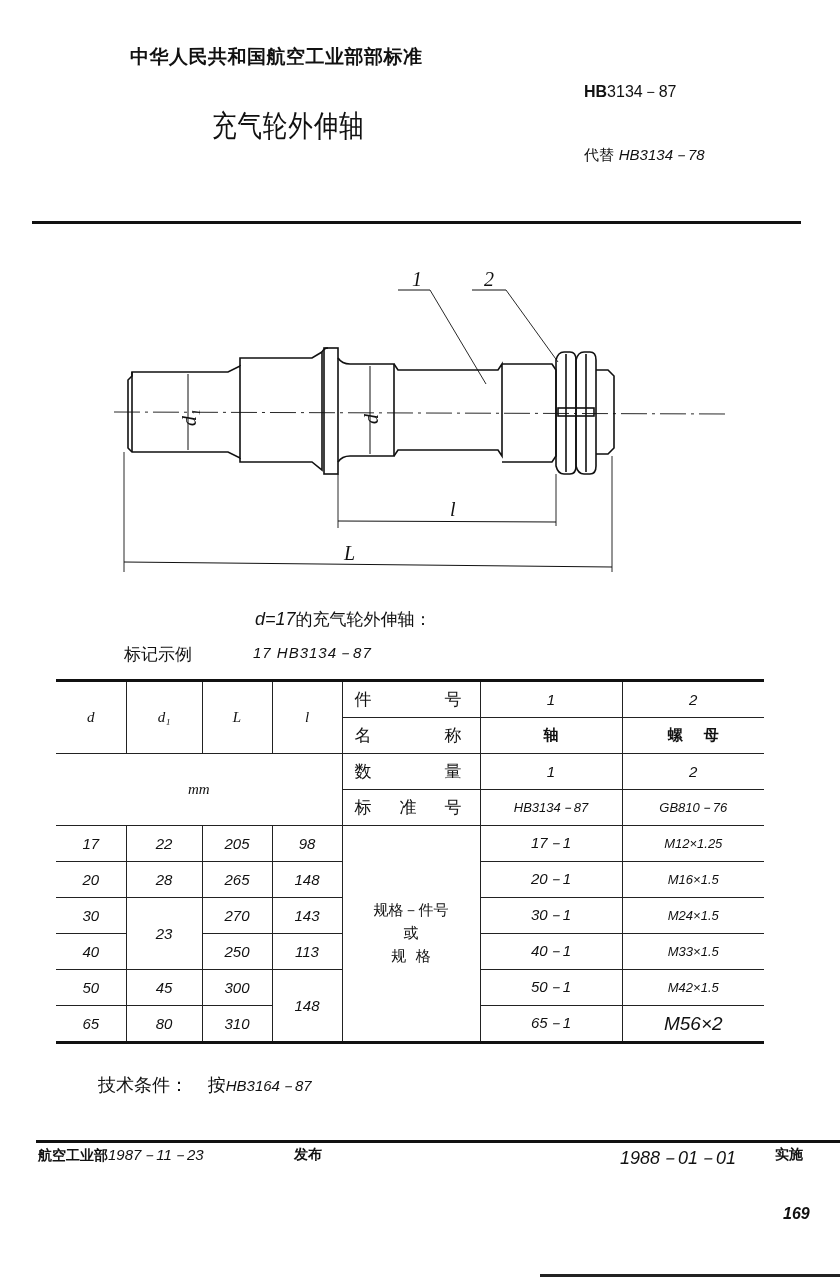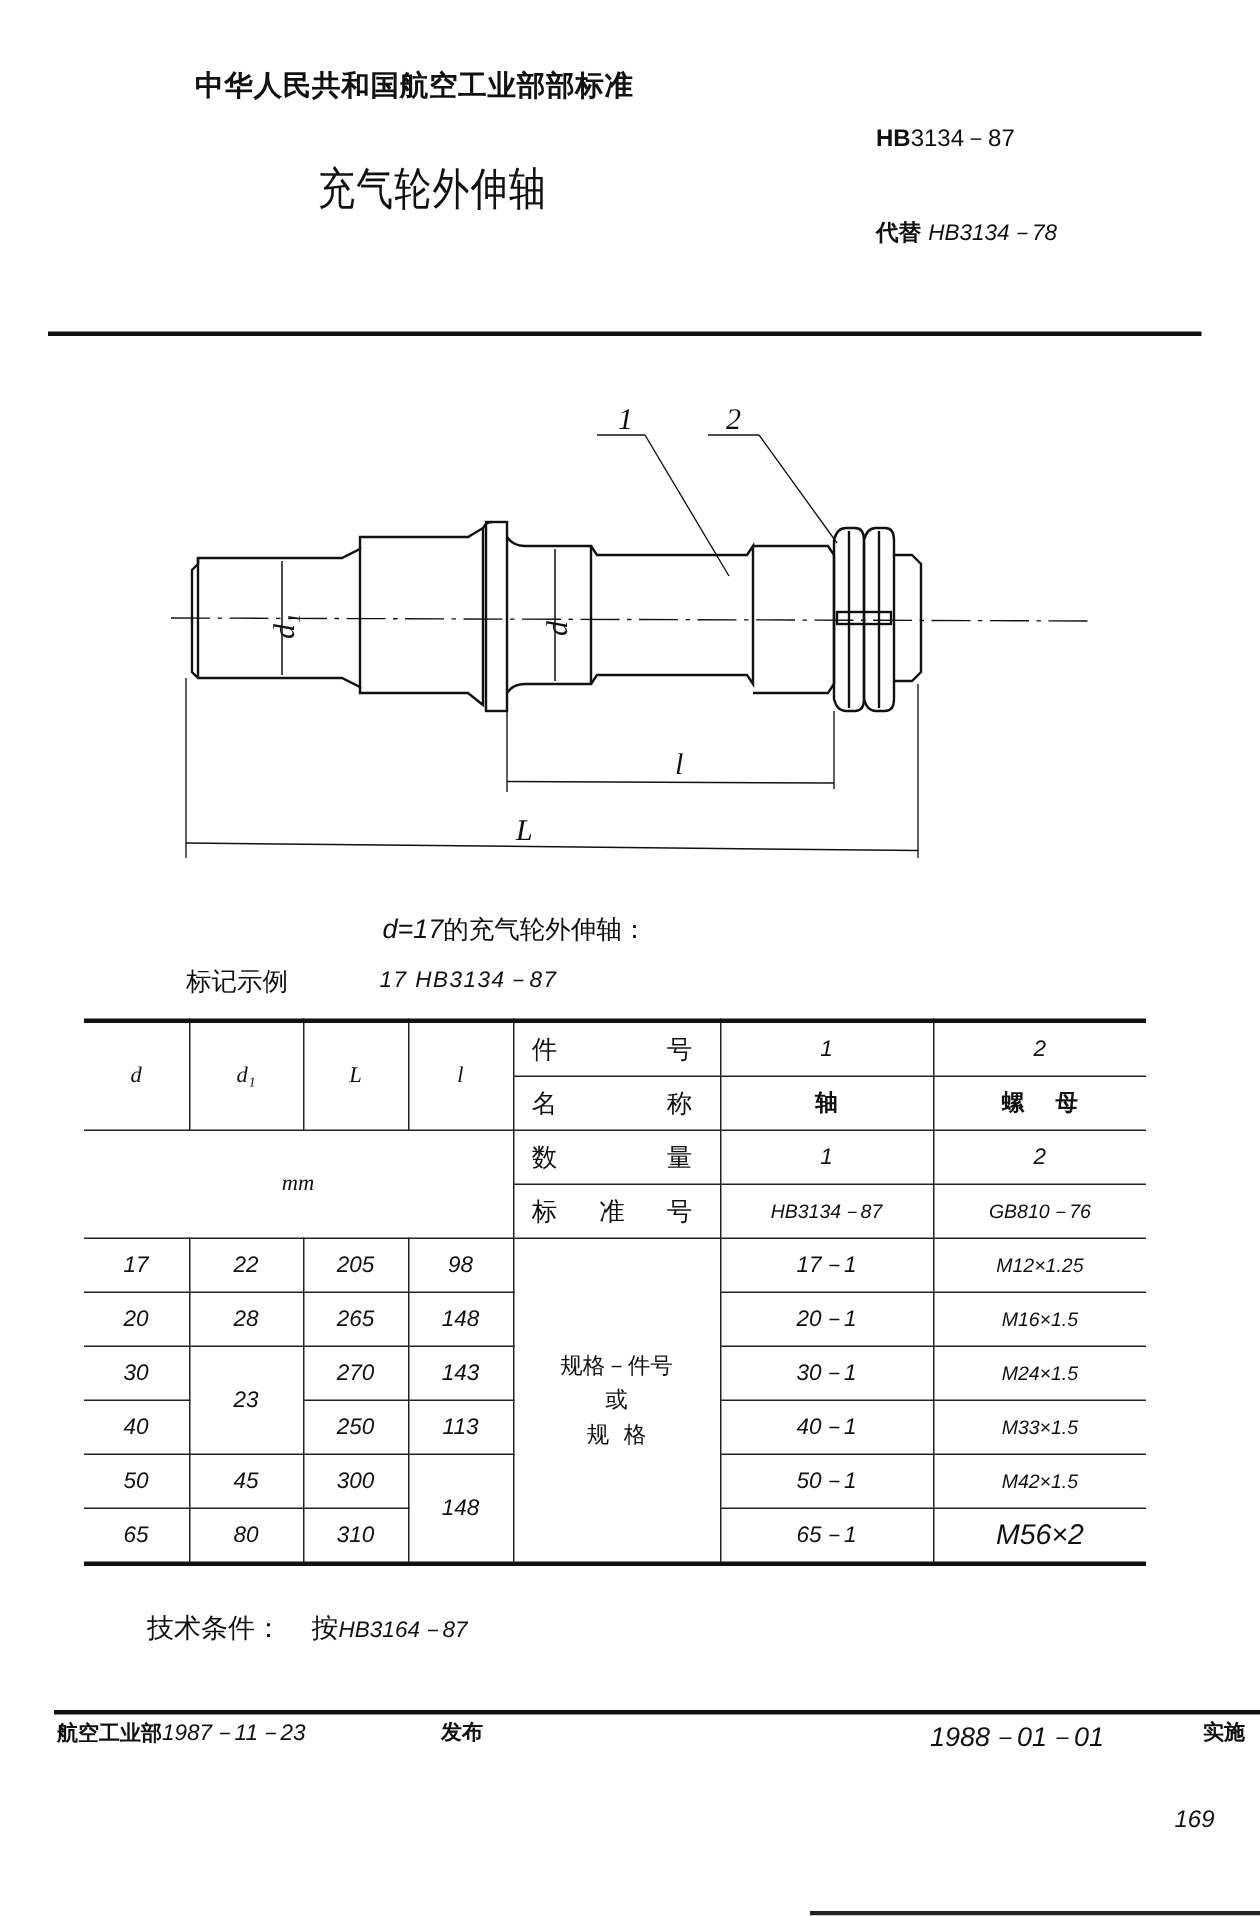--- a/index.html
+++ b/index.html
@@ -9,21 +9,21 @@
   }
   .abs { position: absolute; }
   .bold { font-weight: bold; }
   .ital { font-style: italic; font-family: "Liberation Sans", sans-serif; }
   .org { left: 130px; top: 44px; font-size: 19px; font-weight: bold; letter-spacing: 0.5px; }
   .docnum { left: 584px; top: 82px; font-size: 16px; }
   .docnum .hb { font-weight: bold; font-family: "Liberation Sans", sans-serif; }
   .docnum .num { font-family: "Liberation Sans", sans-serif; text-align: right; }
   .title { left: 212px; top: 106px; font-size: 30px; font-family: "DejaVu Serif", serif; letter-spacing: 1px; transform: scaleX(0.82); transform-origin: left; }
   .replaces { left: 584px; top: 146px; font-size: 15px; }
-  .replaces .lbl { font-weight: bold; text-align: right; }
+  .replaces .lbl { font-weight: normal; text-align: right; }
   .replaces .num { font-style: italic; font-family: "Liberation Sans", sans-serif; }
   .rule-top { left: 32px; top: 221px; width: 769px; height: 3px; background: #111; }
 
   .drawing { left: 100px; top: 260px; width: 640px; height: 320px; }
 
   .example { left: 124px; top: 643px; font-size: 17px; }
   .example-text { left: 255px; top: 608px; font-size: 17px; }
   .example-text .ital { font-size: 18px; }
   .example-code { left: 253px; top: 644px; font-size: 15px; font-style: italic; font-family: "Liberation Sans", sans-serif; letter-spacing: 1px; }
 
@@ -46,22 +46,22 @@
   .merged-spec { font-size: 17px; line-height: 23px; }
 
   .tech { left: 98px; top: 1073px; font-size: 18px; }
   .tech .ref { font-style: italic; font-family: "Liberation Sans", sans-serif; font-size: 15px; }
   .rule-bottom { left: 36px; top: 1140px; width: 804px; height: 3px; background: #111; }
   .footer-left { left: 38px; top: 1146px; font-size: 14px; }
   .footer-left .lbl { font-weight: bold; }
   .footer-left .date { font-style: italic; font-family: "Liberation Sans", sans-serif; font-size: 15px; margin-left: 0; }
   .footer-mid { left: 294px; top: 1146px; font-size: 14px; font-weight: bold; }
   .footer-right-date { left: 620px; top: 1146px; font-size: 18px; font-style: italic; font-family: "Liberation Sans", sans-serif; }
-  .footer-right { left: 775px; top: 1146px; font-size: 14px; font-weight: bold; margin-left: 27px; }
-  .page-num { left: 783px; top: 1205px; font-size: 16px; font-weight: normal; font-style: italic; font-family: "Liberation Sans", sans-serif; }
+  .footer-right { left: 775px; top: 1146px; font-size: 14px; font-weight: bold; }
+  .page-num { left: 783px; top: 1205px; font-size: 16px; font-weight: bold; font-style: italic; font-family: "Liberation Sans", sans-serif; }
   .rule-page-bottom { left: 540px; top: 1274px; width: 300px; height: 3px; background: #222; }
 </style>
 </head>
 <body>
 
 <div class="abs org">中华人民共和国航空工业部部标准</div>
 <div class="abs docnum">
   <span class="hb">HB</span><span class="num">3134－87</span>
 </div>
 <div class="abs title">充气轮外伸轴</div>

